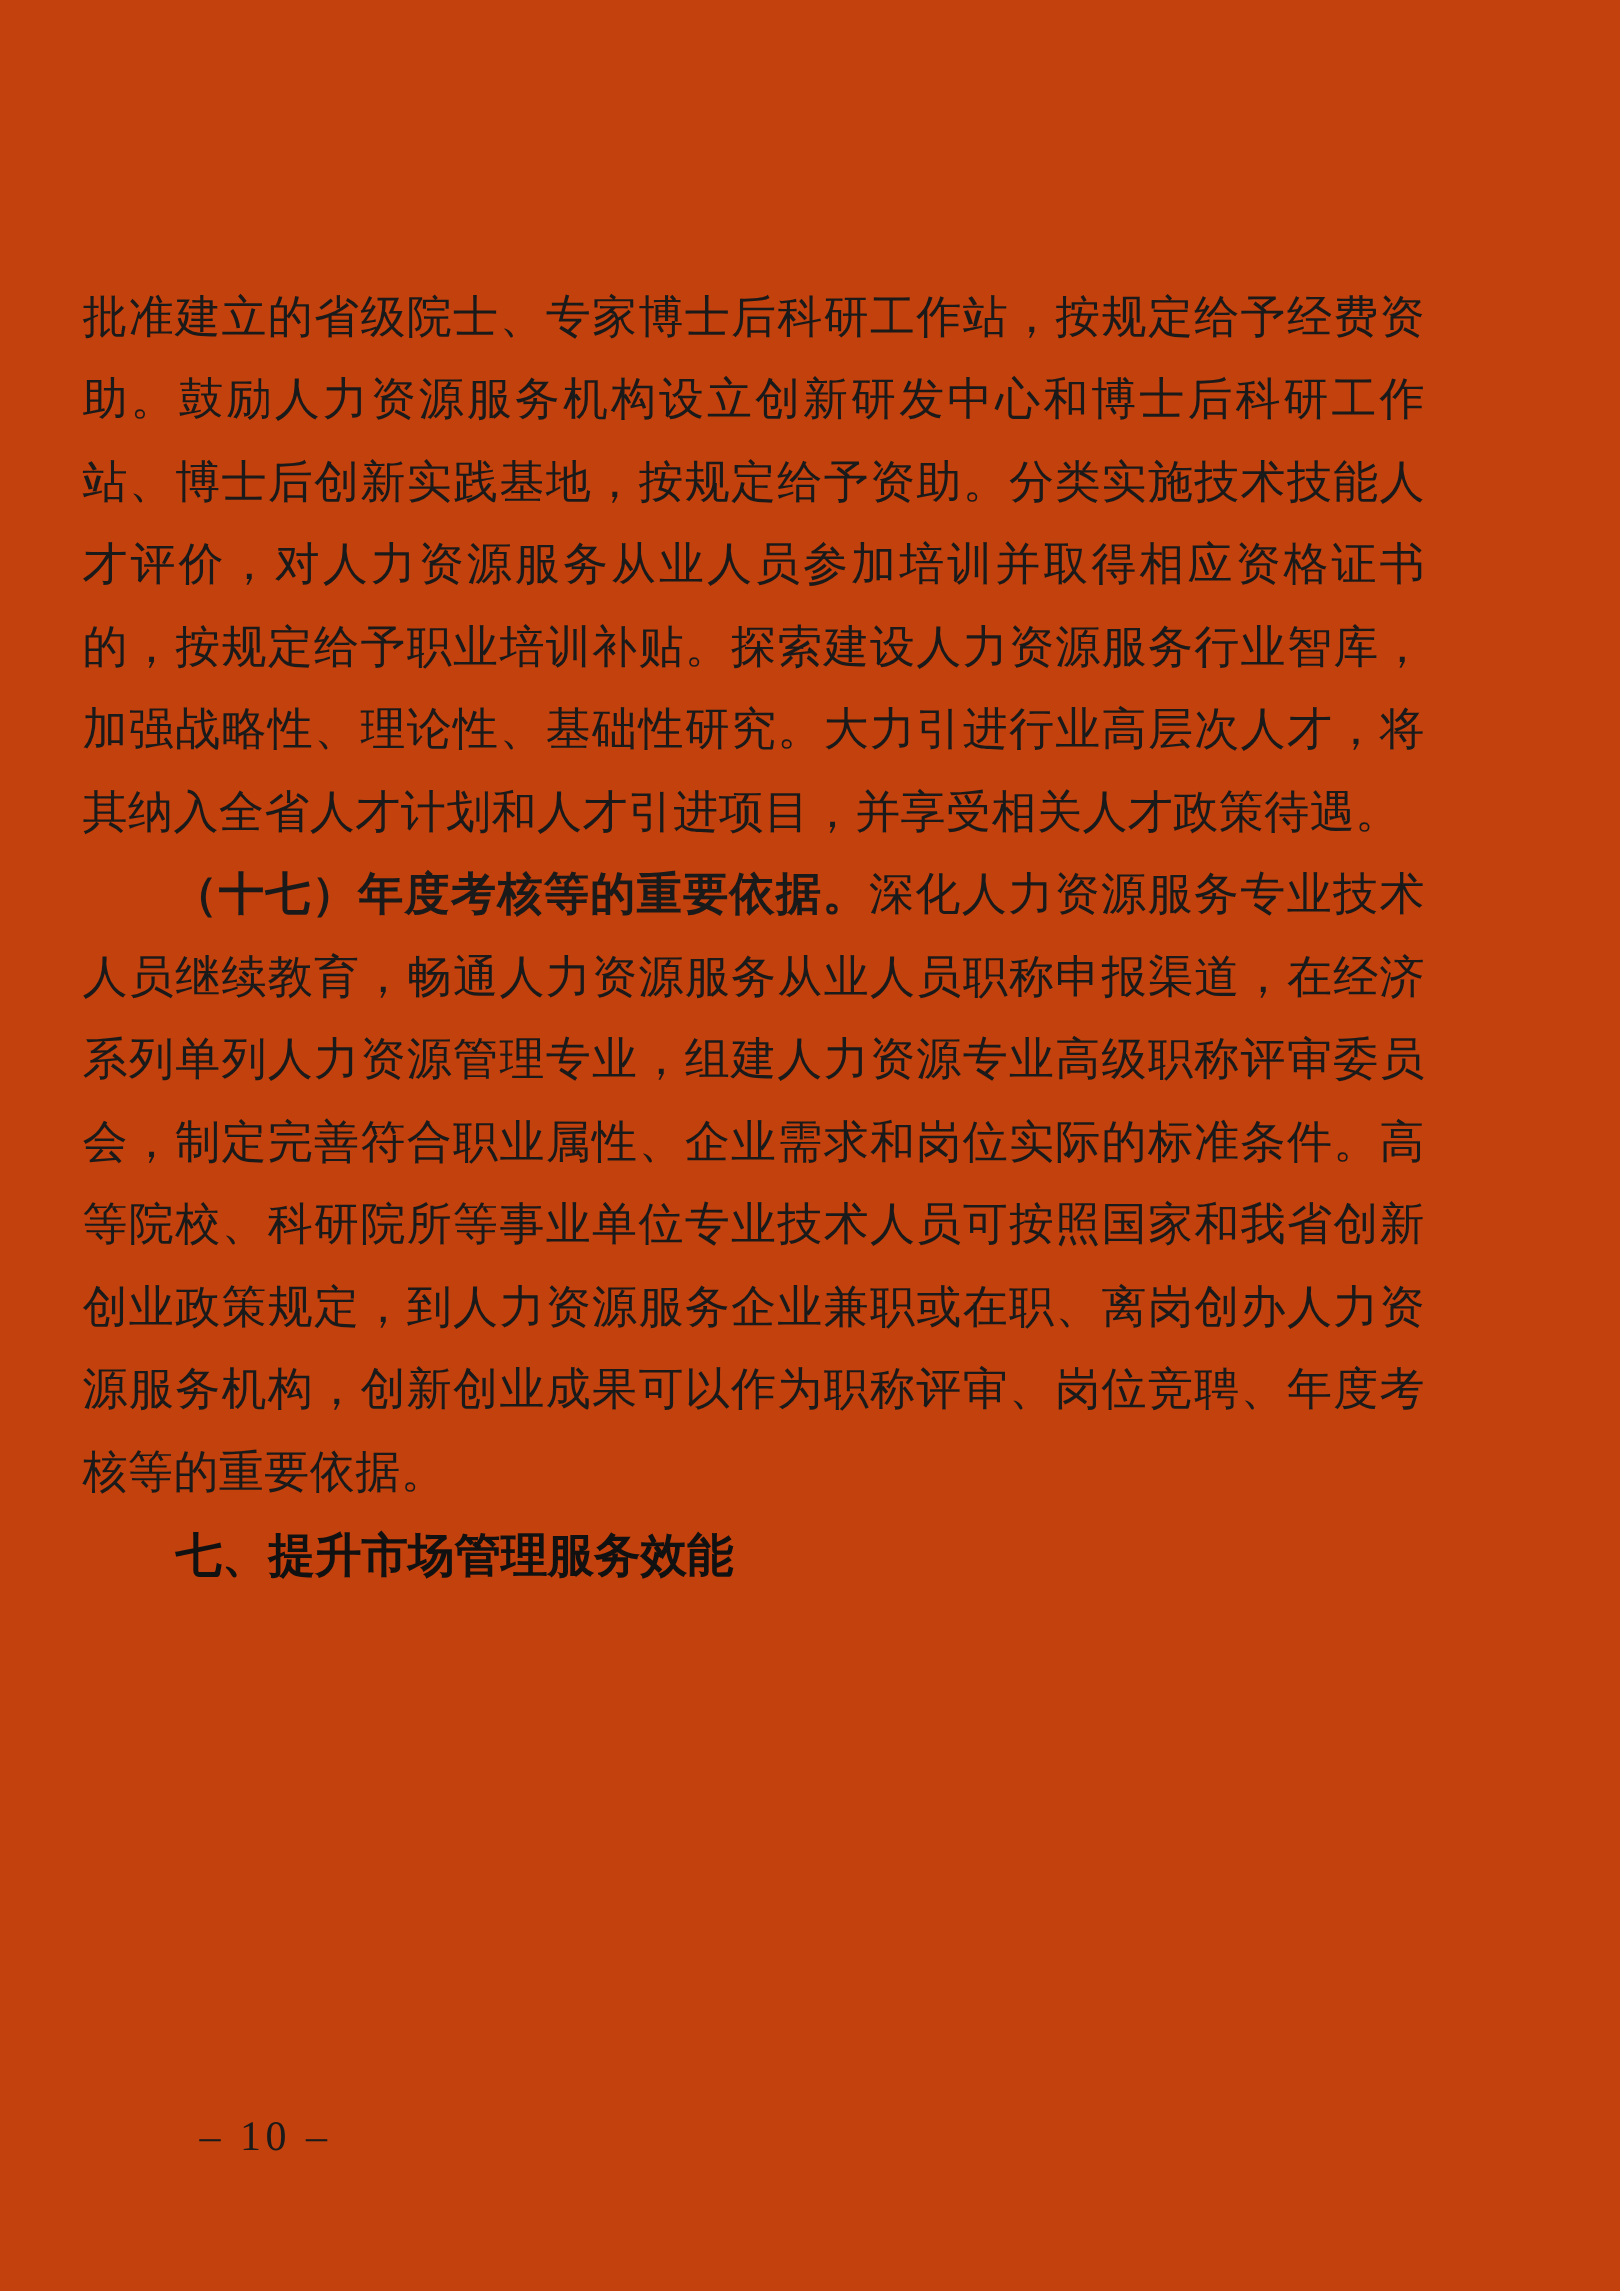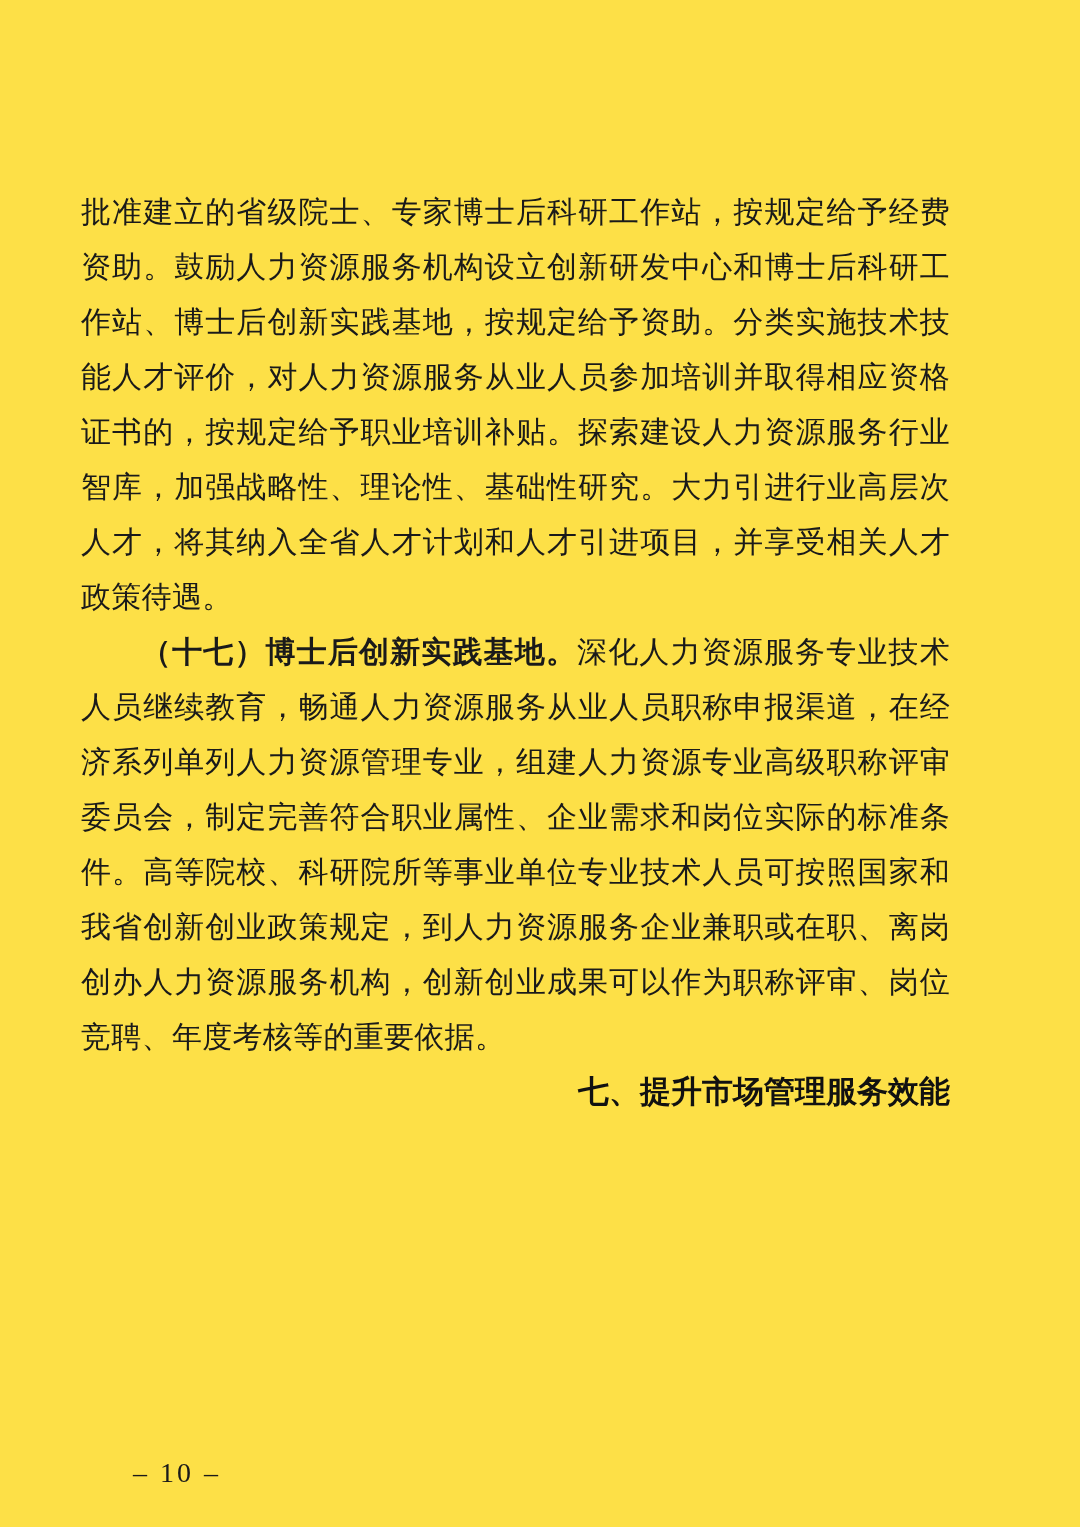--- a/index.html
+++ b/index.html
@@ -10,23 +10,23 @@
   body {
     width: 1080px;
     height: 1527px;
     overflow: hidden;
     position: relative;
   }
   .page {
     box-sizing: border-box;
     width: 1080px;
     height: 1527px;
-    padding: 184px 130px 0 81px;
+    padding: 184px 130px 0 55px;
     position: relative;
-    background: #fde047;
+    background: #c2410c;
     color: #1a1a1a;
     font-family: "Liberation Serif", "DejaVu Serif", serif;
   }
   .body-par {
     margin: 0;
     font-size: 30px;
     line-height: 55px;
     letter-spacing: 0.3px;
     text-align: justify;
     text-justify: inter-character;
@@ -39,44 +39,44 @@
     font-weight: bold;
   }
   .section-heading {
     margin: 0;
     font-family: Liberation Sans, sans-serif;
     font-weight: bold;
     font-size: 31px;
     line-height: 55px;
     text-indent: 2em;
     color: #111111;
-    text-align: right;
+    text-align: left;
   }
   .page-number {
     position: absolute;
     left: 133px;
-    top: 1456px;
+    top: 1408px;
     font-family: "Liberation Serif", "DejaVu Serif", serif;
     font-size: 28px;
     line-height: 34px;
     letter-spacing: 3px;
     color: #1a1a1a;
   }
 </style>
 </head>
 <body>
 
 <div class="page">
 
   <p class="body-par">
     <span>批准建立的省级院士、专家博士后科研工作站，按规定给予经费资助。鼓励人力资源服务机构设立创新研发中心和博士后科研工作站、博士后创新实践基地，按规定给予资助。分类实施技术技能人才评价，对人力资源服务从业人员参加培训并取得相应资格证书的，按规定给予职业培训补贴。探索建设人力资源服务行业智库，加强战略性、理论性、基础性研究。大力引进行业高层次人才，将其纳入全省人才计划和人才引进项目，并享受相关人才政策待遇。</span>
   </p>
 
   <p class="body-par indent">
-    <span class="lead">（十七）博士后创新实践基地。</span><span>深化人力资源服务专业技术人员继续教育，畅通人力资源服务从业人员职称申报渠道，在经济系列单列人力资源管理专业，组建人力资源专业高级职称评审委员会，制定完善符合职业属性、企业需求和岗位实际的标准条件。高等院校、科研院所等事业单位专业技术人员可按照国家和我省创新创业政策规定，到人力资源服务企业兼职或在职、离岗创办人力资源服务机构，创新创业成果可以作为职称评审、岗位竞聘、年度考核等的重要依据。</span>
+    <span class="lead">（十七）年度考核等的重要依据。</span><span>深化人力资源服务专业技术人员继续教育，畅通人力资源服务从业人员职称申报渠道，在经济系列单列人力资源管理专业，组建人力资源专业高级职称评审委员会，制定完善符合职业属性、企业需求和岗位实际的标准条件。高等院校、科研院所等事业单位专业技术人员可按照国家和我省创新创业政策规定，到人力资源服务企业兼职或在职、离岗创办人力资源服务机构，创新创业成果可以作为职称评审、岗位竞聘、年度考核等的重要依据。</span>
   </p>
 
   <h2 class="section-heading"><span>七、提升市场管理服务效能</span></h2>
 
 
   <div class="page-number">– 10 –</div>
 
 </div>
 
 </body></html>

